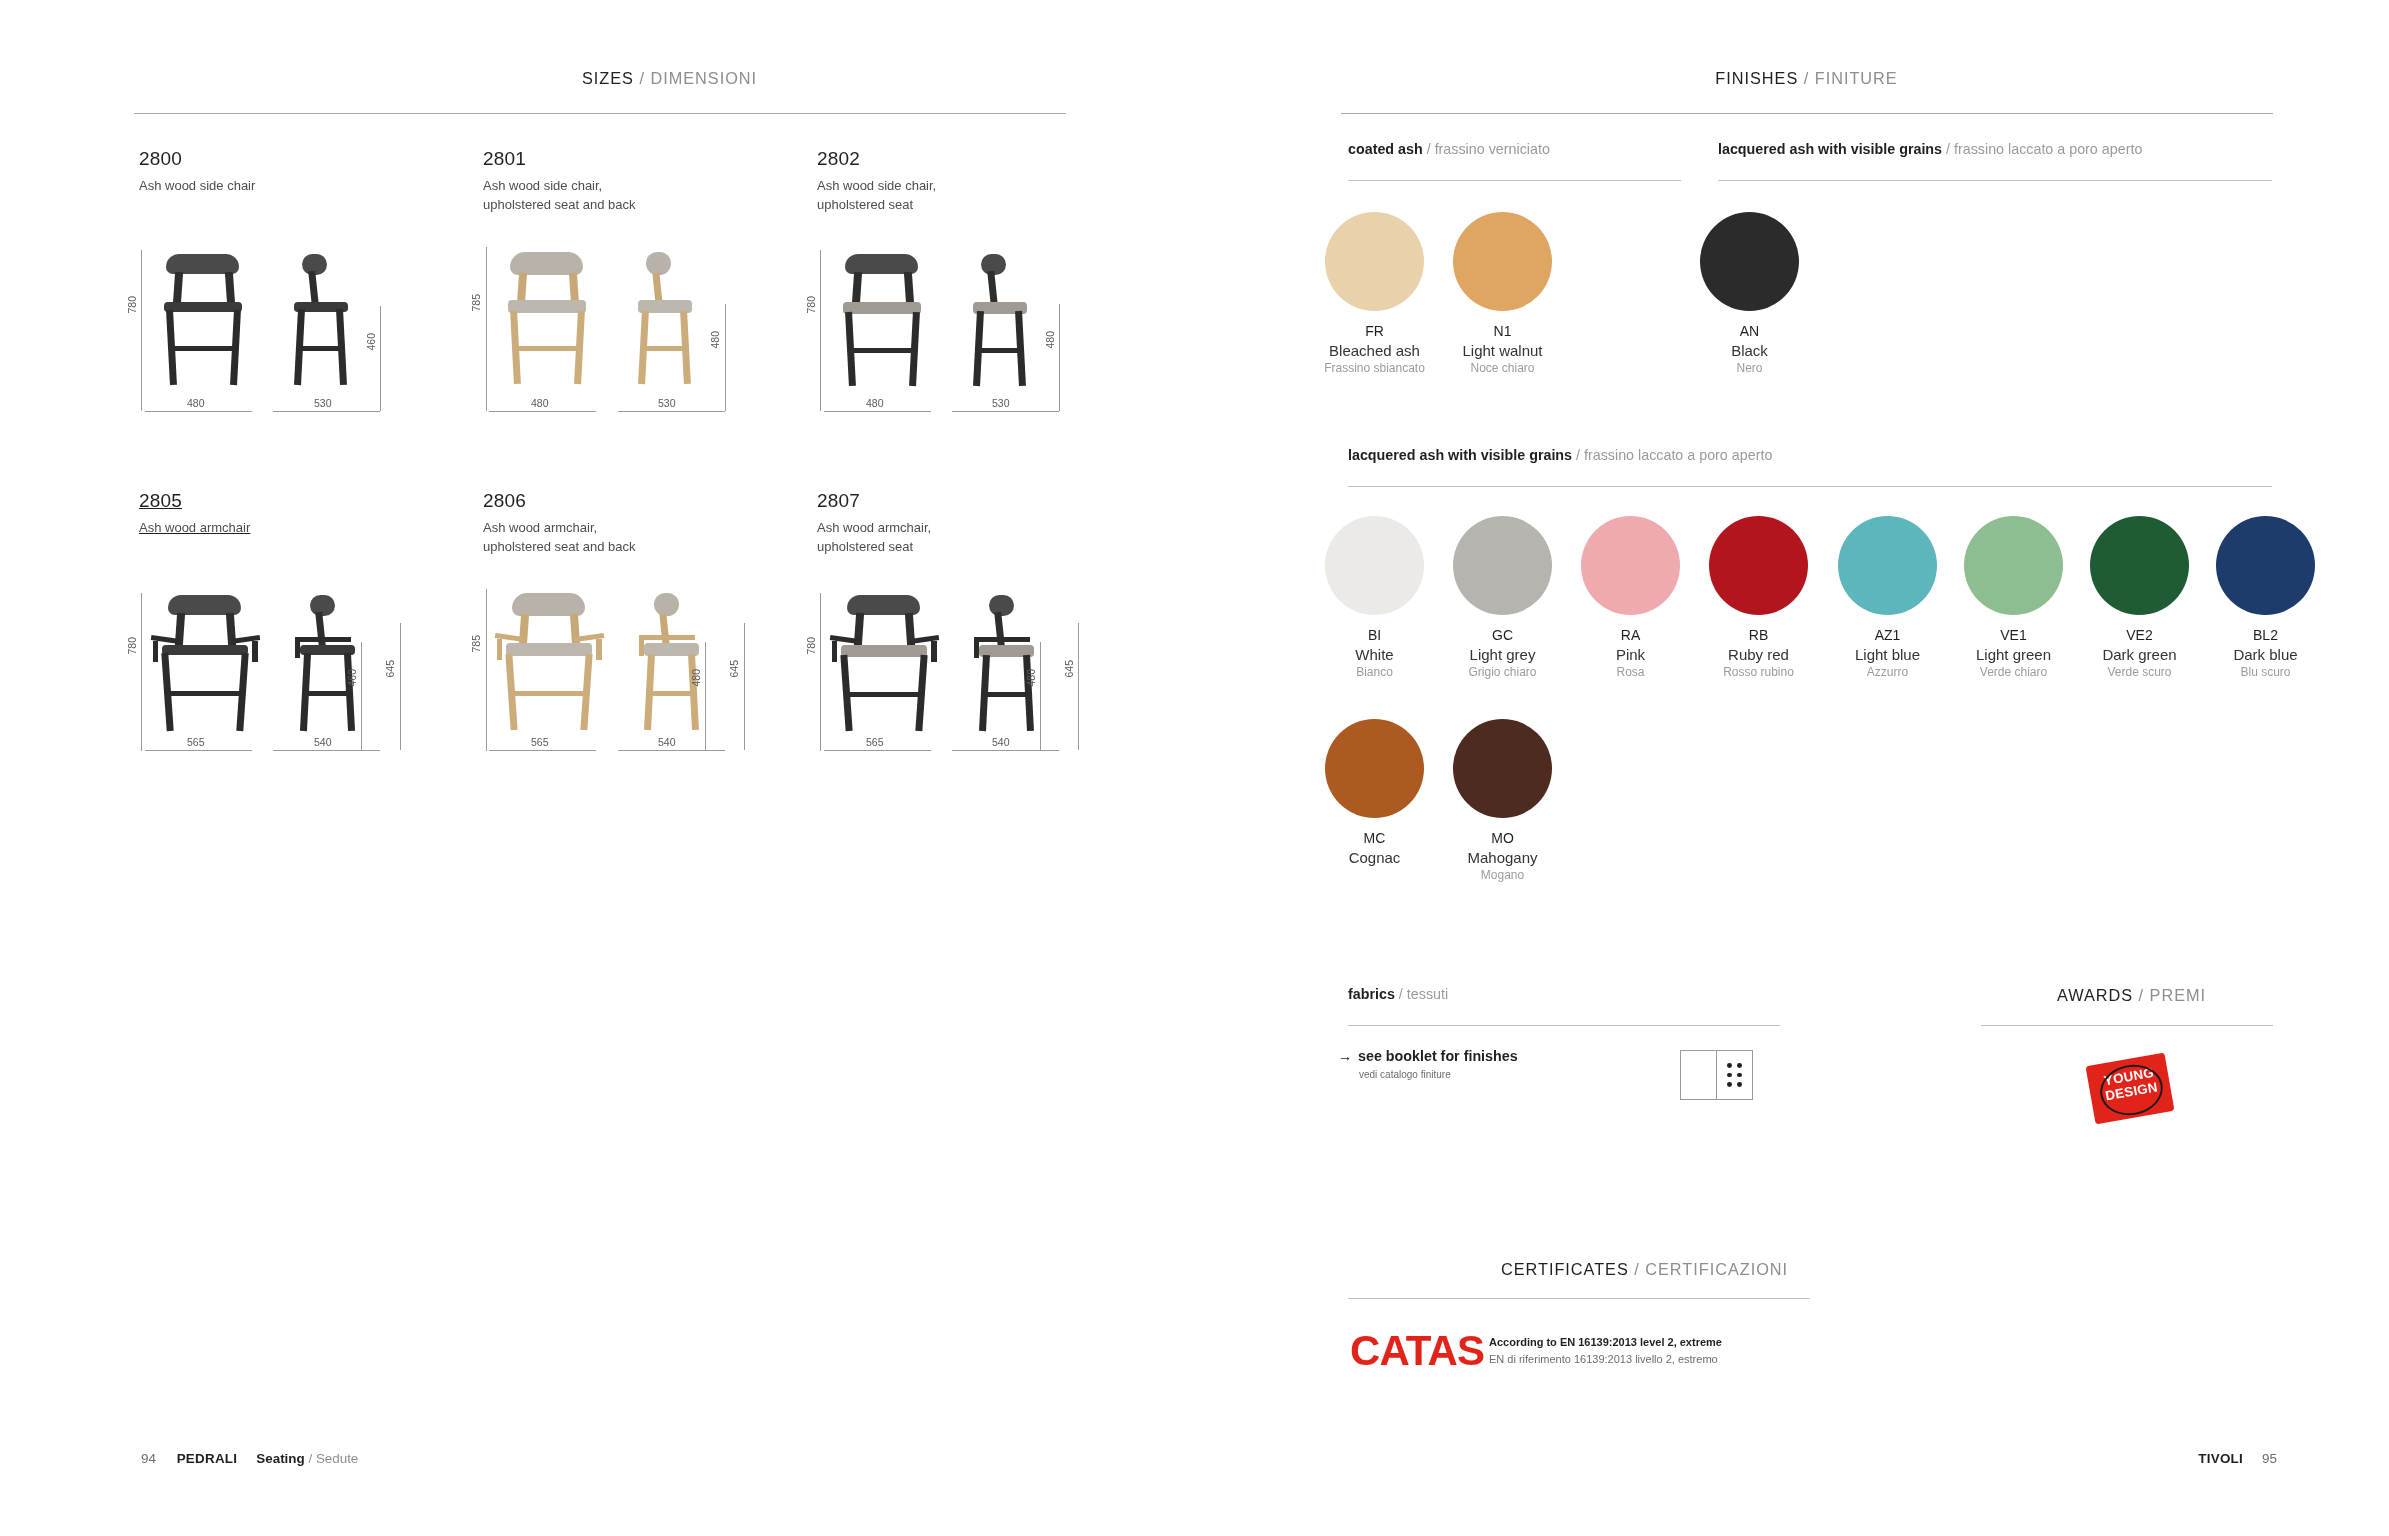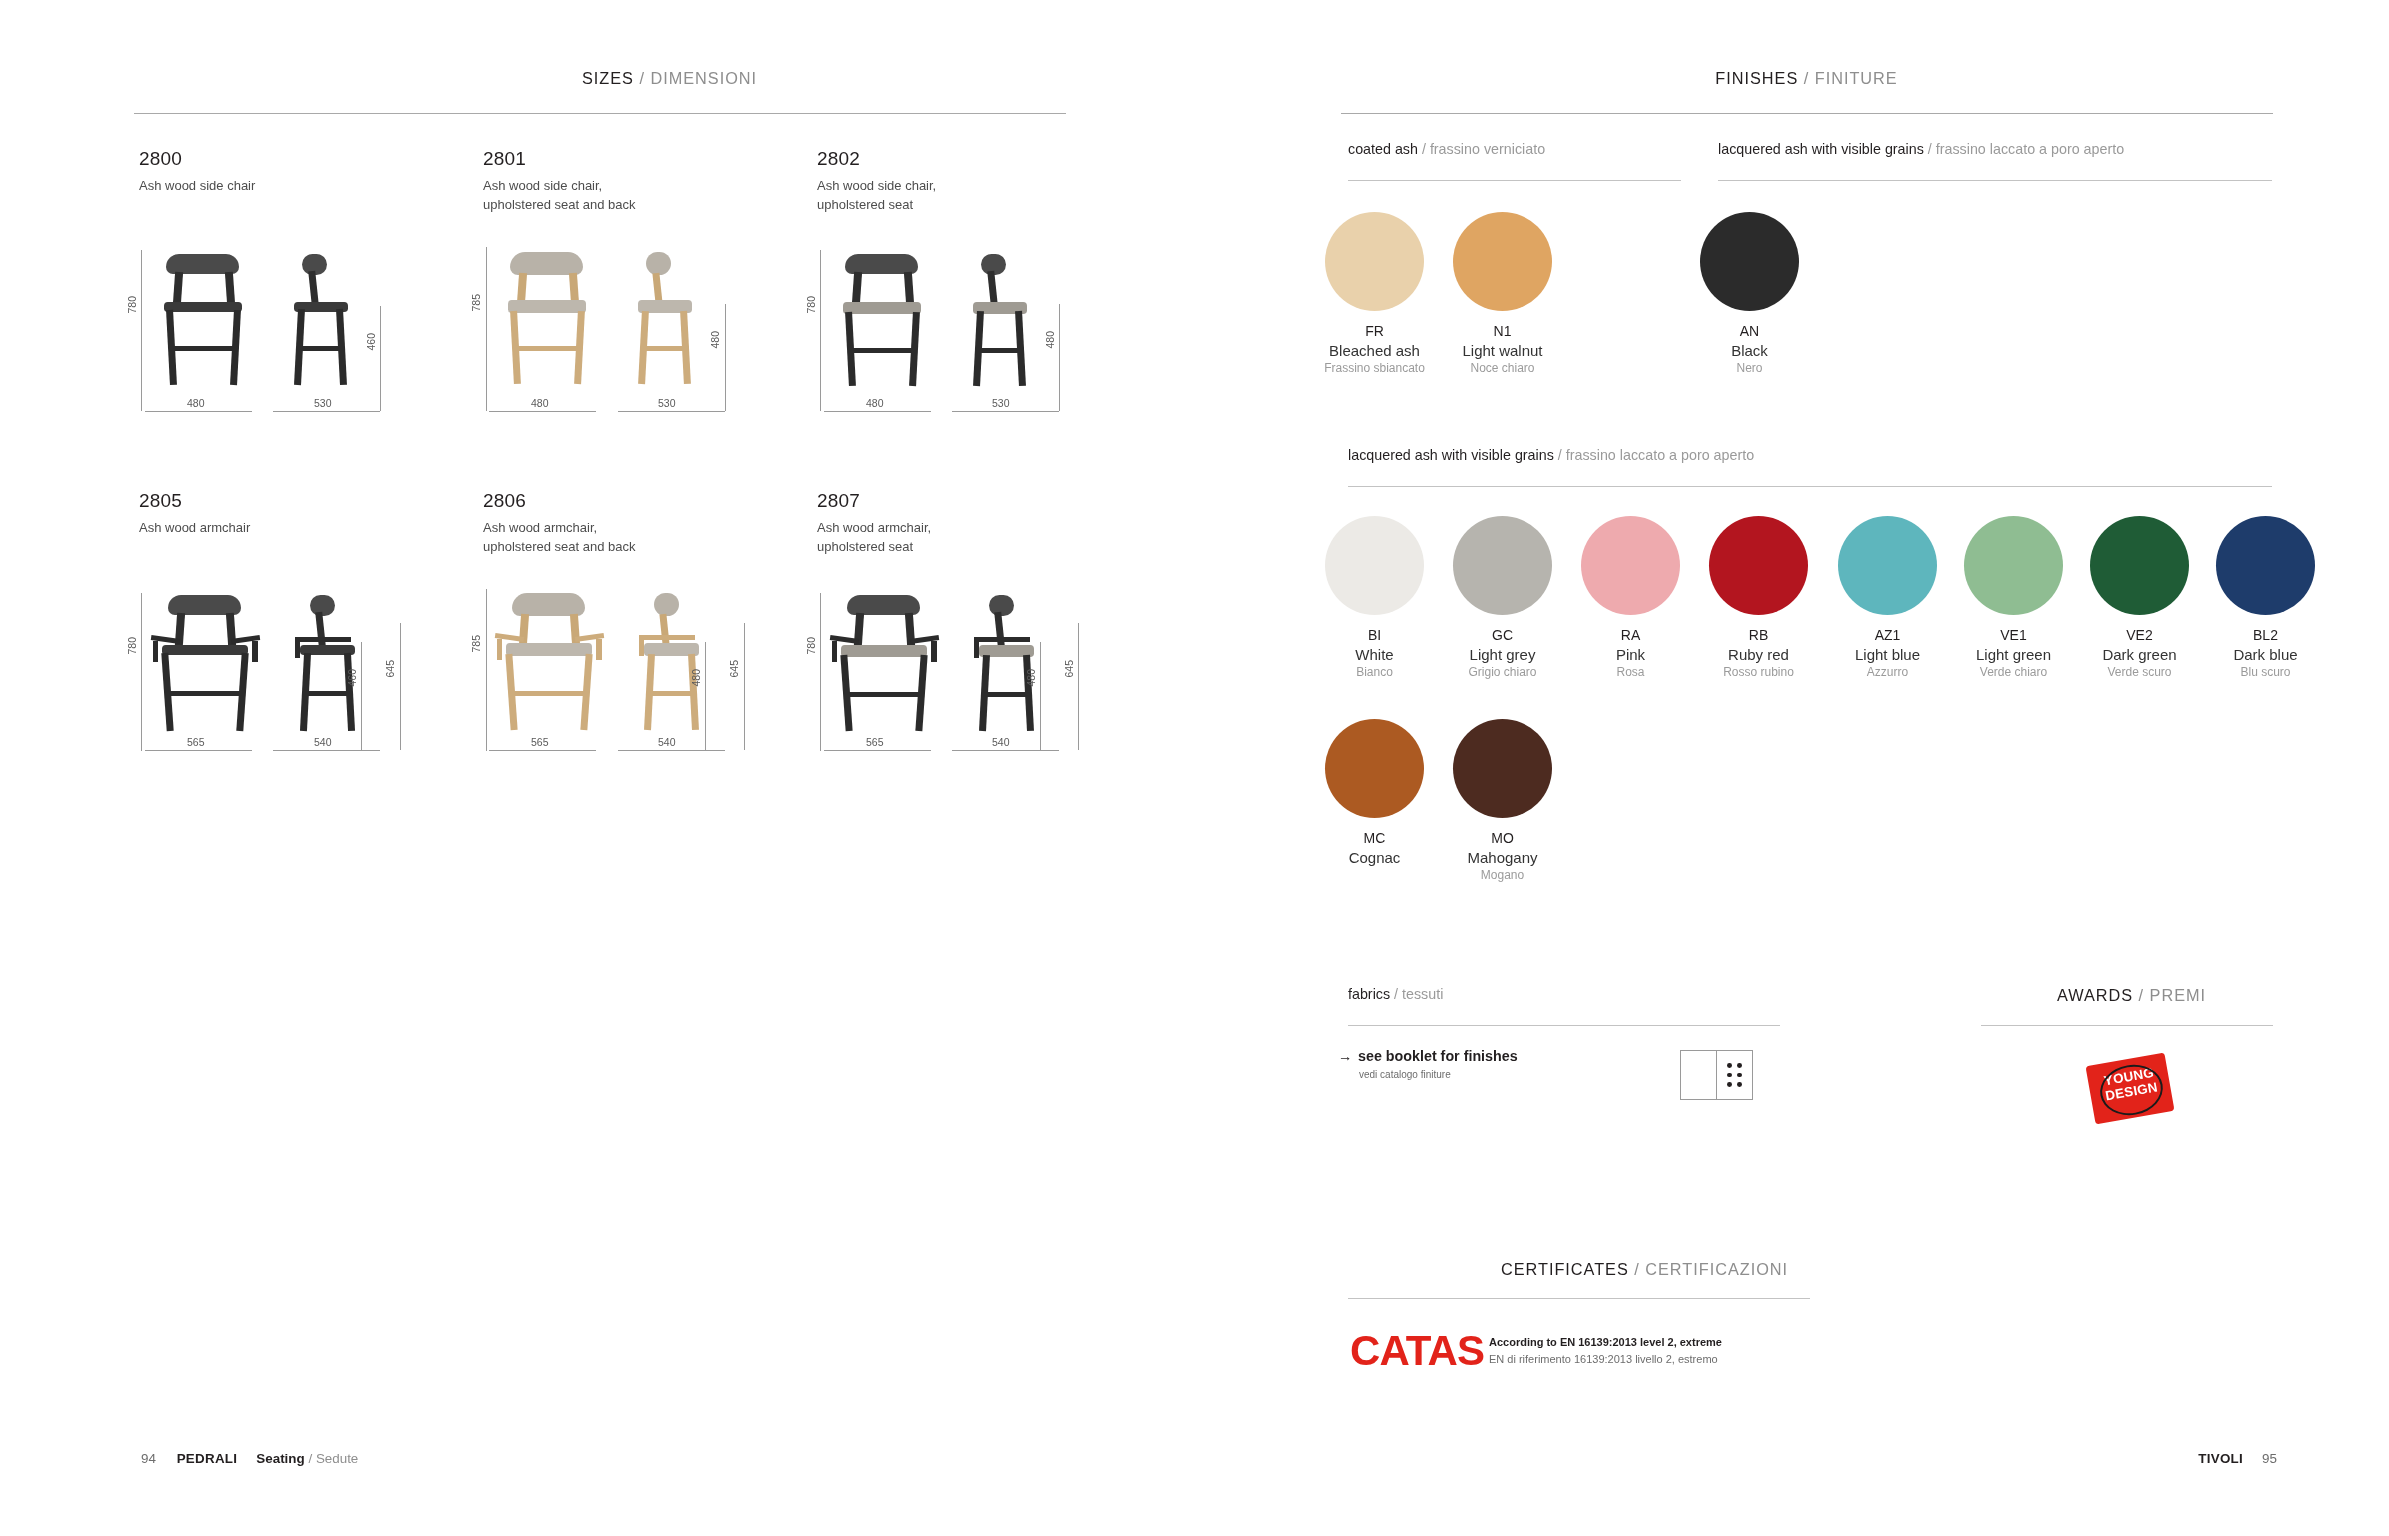--- a/index.html
+++ b/index.html
@@ -33,21 +33,21 @@
   .dim { position:absolute; font-size:10.5px; color:#5a5a5a; }
   .dim-v { writing-mode:vertical-rl; transform:rotate(180deg); }
   .line-h { position:absolute; height:1px; background:#9a9a9a; }
   .line-v { position:absolute; width:1px; background:#9a9a9a; }
 
   
   .chair { position:absolute; }
 
   
   .sub-head { position:absolute; font-size:14.3px; }
-  .sub-head b { font-weight:400; }
+  .sub-head b { font-weight:700; }
   .sub-head .it { color:#9a9a9a; font-weight:400; }
   .sub-rule { position:absolute; height:1px; background:#c3c3c3; }
   .swatch { position:absolute; text-align:center; }
   .sw-disc { width:99px; height:99px; border-radius:50%; margin:0 auto; }
   .sw-code { font-size:14px; margin-top:12.4px; color:#231f20; }
   .sw-en { font-size:15px; margin-top:2.9px; color:#333; }
   .sw-it { font-size:12px; margin-top:1.9px; color:#9b9b9b; }
 
   
   .fab-line { font-size:14.3px; }
@@ -180,21 +180,21 @@
   </div>
   <div class="line-v" style="left:820px; top:250px; height:161px;"></div>
   <div class="dim dim-v" style="left:805px; top:296px;">780</div>
   <div class="line-v" style="left:1059px; top:304px; height:107px;"></div>
   <div class="dim dim-v" style="left:1044px; top:331px;">480</div>
   <div class="line-h" style="left:824px; top:411px; width:107px;"></div>
   <div class="dim" style="left:866px; top:397px;">480</div>
   <div class="line-h" style="left:952px; top:411px; width:107px;"></div>
   <div class="dim" style="left:992px; top:397px;">530</div>
 
-  <div class="prod" style="left:139px; top:490px; width:287px;">
+  <div class="prod" style="left:139px; top:490px; width:287px;text-decoration:underline;">
     <div class="prod-code">2805</div>
     <div class="prod-desc" style="white-space:pre-line;">Ash wood armchair</div>
   </div>
   <div class="imgbox" style="left:122px; top:578px; width:277px; height:186px;">
     <div class="chair" style="left:21px; top:17px; width:124px; height:143px;">
       <div style="position:absolute;left:25px;top:0;width:73px;height:20px;background:#4a4a4a;border-radius:29px 29px 15.3px 15.3px;"></div>
       <div style="position:absolute;left:32.5px;top:18px;width:7.6px;height:32.5px;background:#2e2e2e;transform:rotate(4deg);"></div>
       <div style="position:absolute;left:84px;top:18px;width:7.6px;height:32.5px;background:#2e2e2e;transform:rotate(-4deg);"></div>
       <div style="position:absolute;left:7.6px;top:42px;width:29px;height:4.8px;background:#2b2b2b;transform:rotate(8deg);"></div>
       <div style="position:absolute;left:88px;top:42px;width:29px;height:4.8px;background:#2b2b2b;transform:rotate(-8deg);"></div>

